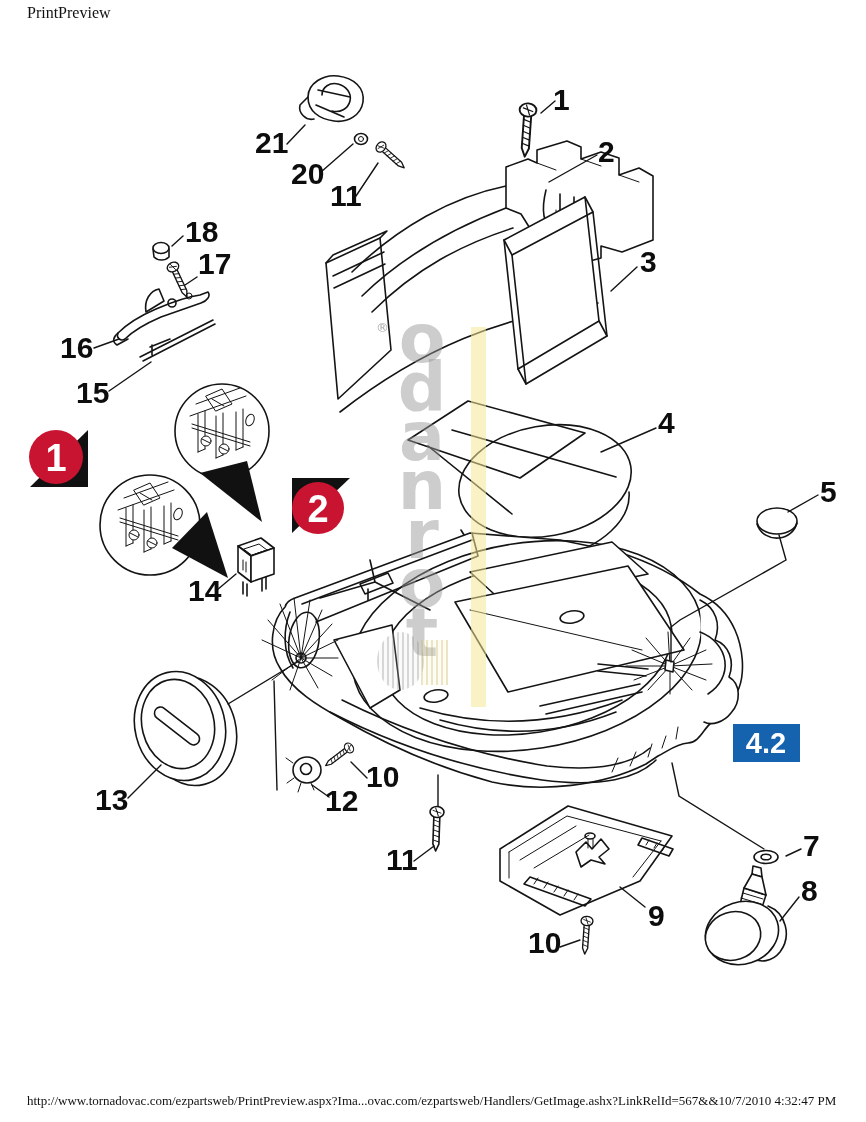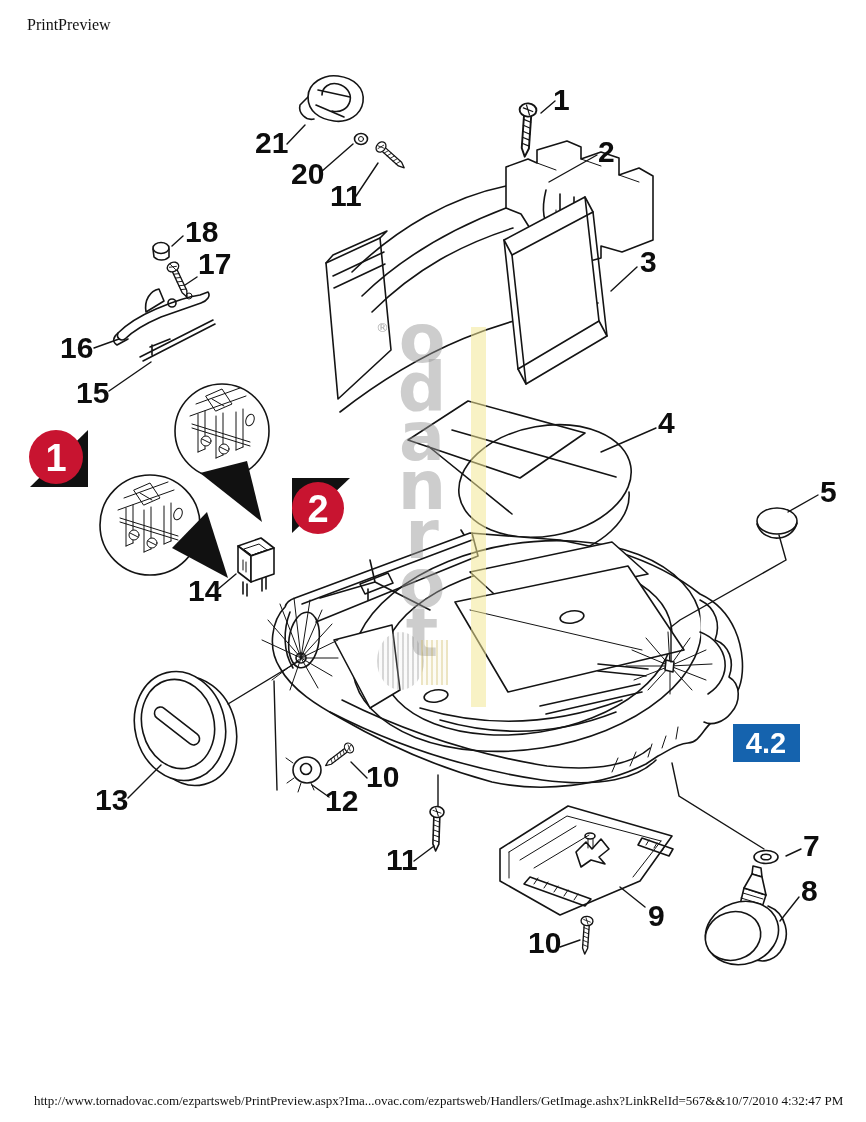--- a/index.html
+++ b/index.html
@@ -1,19 +1,19 @@
 <!DOCTYPE html>
 <html><head>
 <meta charset="utf-8">
 <style>
   html,body{margin:0;padding:0;background:#fff;}
   .page{position:relative;width:866px;height:1122px;background:#fff;overflow:hidden;
         font-family:"Liberation Serif",serif;color:#111;}
-  .header{position:absolute;top:16px;left:27px;font-size:16px;}
-  .footer{position:absolute;top:1093px;left:34px;width:820px;font-size:13px;white-space:nowrap;}
+  .header{position:absolute;top:4px;left:27px;font-size:16px;}
+  .footer{position:absolute;top:1093px;left:27px;width:820px;font-size:13px;white-space:nowrap;}
   .diagram-svg{position:absolute;top:0;left:0;z-index:1;}
   
   .watermark-stack{position:absolute;left:382px;top:314px;width:80px;z-index:2;text-align:center;
         font-family:"DejaVu Sans",sans-serif;font-weight:700;font-size:68px;line-height:49px;
         color:rgba(150,150,150,0.48);white-space:pre;pointer-events:none;}
   .reg-mark{position:absolute;left:376px;top:320px;z-index:2;font-family:"DejaVu Sans",sans-serif;
         font-size:13px;color:rgba(130,130,130,0.7);pointer-events:none;}
   .ystripe{position:absolute;left:471px;top:327px;width:15px;height:380px;z-index:2;
         background:rgba(242,232,150,0.55);pointer-events:none;}
   .wm-logo{position:absolute;left:377px;top:632px;width:47px;height:58px;border-radius:50%;z-index:2;

